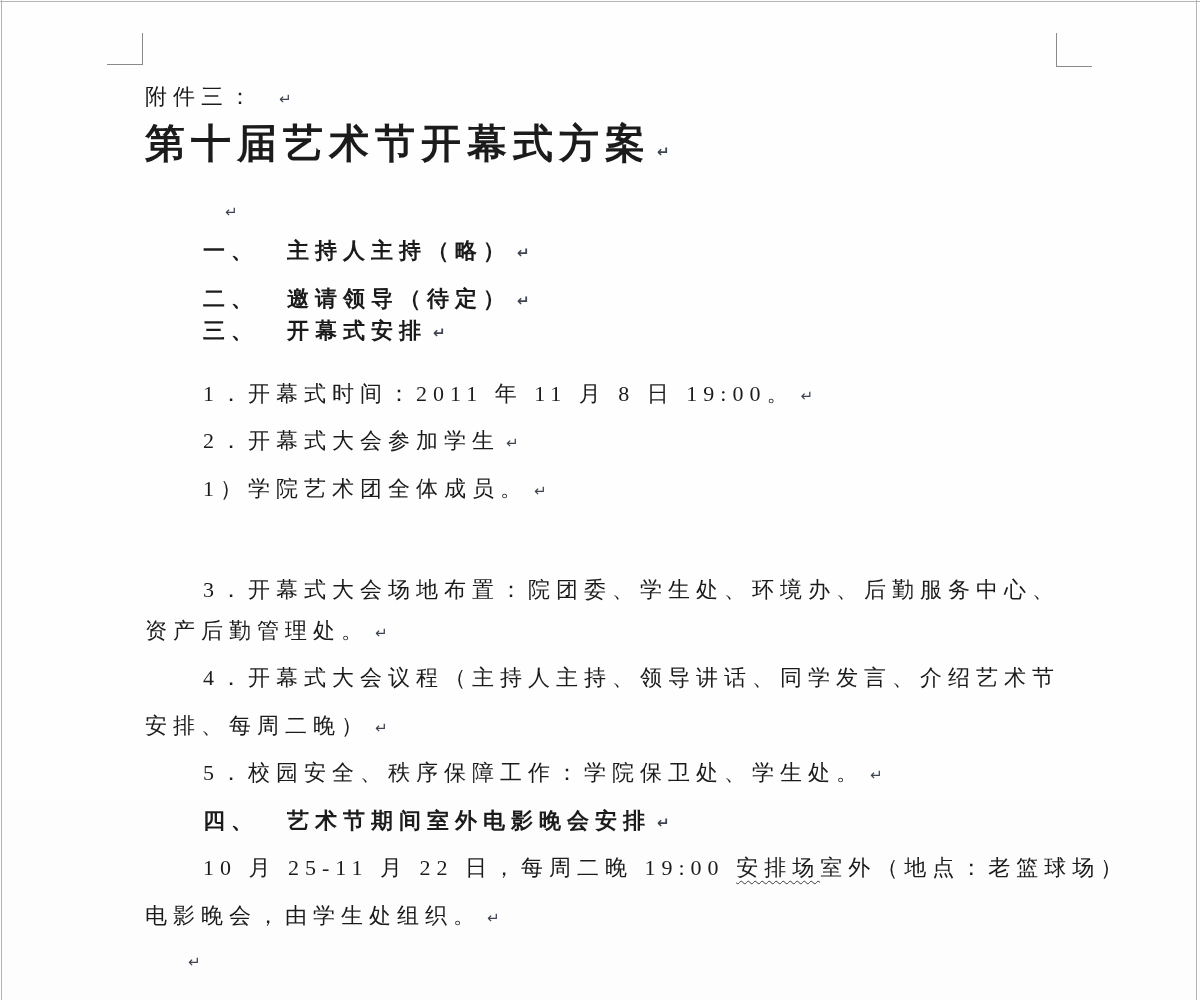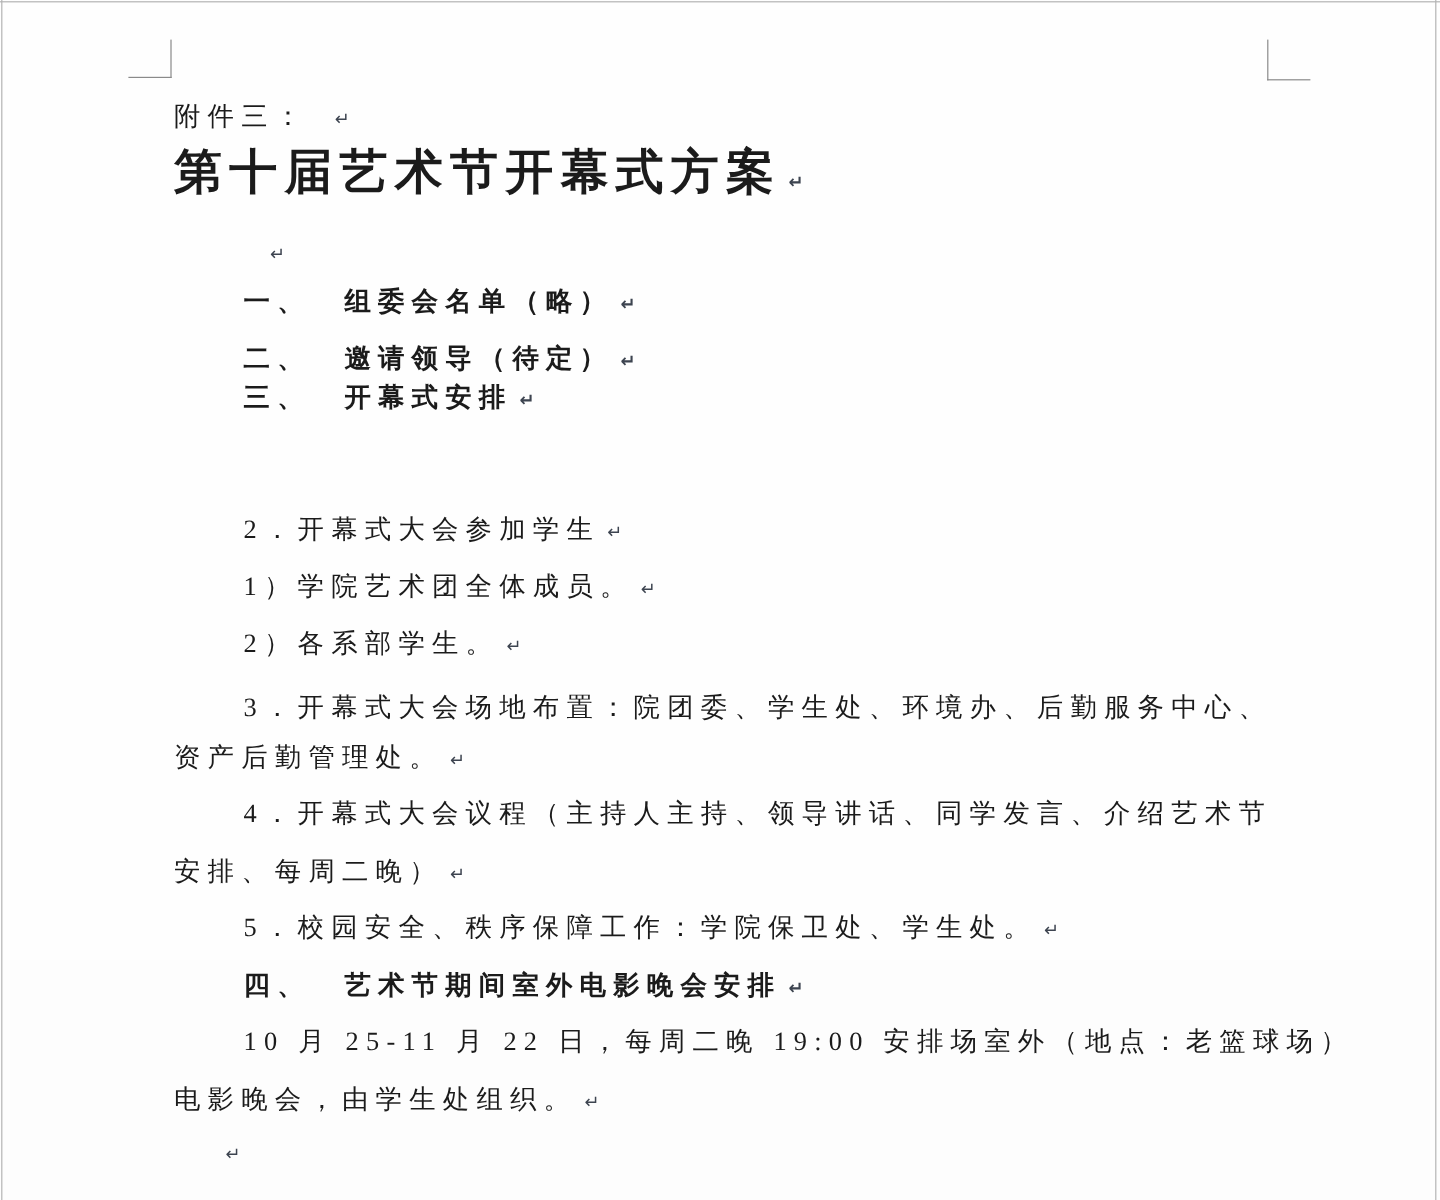--- a/index.html
+++ b/index.html
@@ -50,20 +50,21 @@
   .mark {
     font-family: "DejaVu Sans", sans-serif;
     font-size: 15px;
     letter-spacing: 0;
     color: #3d4450;
     margin-left: 6px;
     vertical-align: baseline;
   }
   .mark-wide { margin-left: 22px; }
   .wavy {
+    text-decoration: underline;
     text-decoration-style: wavy;
     text-decoration-color: #3a3a3a;
     text-decoration-thickness: 1px;
     text-underline-offset: 5px;
   }
 </style>
 </head>
 <body>
 
 <div class="page">
@@ -76,32 +77,32 @@
   <div class="cropmark tl-h"></div>
   <div class="cropmark tr-v"></div>
   <div class="cropmark tr-h"></div>
 
   <div class="line" style="top:82px"><span>附件三：</span><span class="mark mark-wide">↵</span></div>
 
   <div class="line title-line" style="top:118px"><span>第十届艺术节开幕式方案</span><span class="mark">↵</span></div>
 
   <div class="line" style="top:195px;left:225px"><span class="mark" style="margin-left:0">↵</span></div>
 
-  <div class="line indent bold" style="top:236px"><span>一、　组委会名单（略）</span><span class="mark">↵</span></div>
+  <div class="line indent bold" style="top:236px"><span>一、　主持人主持（略）</span><span class="mark">↵</span></div>
 
   <div class="line indent bold" style="top:284px"><span>二、　邀请领导（待定）</span><span class="mark">↵</span></div>
 
   <div class="line indent bold" style="top:316px"><span>三、　开幕式安排</span><span class="mark">↵</span></div>
 
+  <div class="line indent" style="top:379px"><span>1．开幕式时间：2011 年 11 月 8 日 19:00。</span><span class="mark">↵</span></div>
 
   <div class="line indent" style="top:426px"><span>2．开幕式大会参加学生</span><span class="mark">↵</span></div>
 
   <div class="line indent" style="top:474px"><span>1）学院艺术团全体成员。</span><span class="mark">↵</span></div>
 
-  <div class="line indent" style="top:521px"><span>2）各系部学生。</span><span class="mark">↵</span></div>
 
   <div class="line indent" style="top:575px"><span>3．开幕式大会场地布置：院团委、学生处、环境办、后勤服务中心、</span></div>
 
   <div class="line" style="top:616px"><span>资产后勤管理处。</span><span class="mark">↵</span></div>
 
   <div class="line indent" style="top:663px"><span>4．开幕式大会议程（主持人主持、领导讲话、同学发言、介绍艺术节</span></div>
 
   <div class="line" style="top:711px"><span>安排、每周二晚）</span><span class="mark">↵</span></div>
 
   <div class="line indent" style="top:758px"><span>5．校园安全、秩序保障工作：学院保卫处、学生处。</span><span class="mark">↵</span></div>

